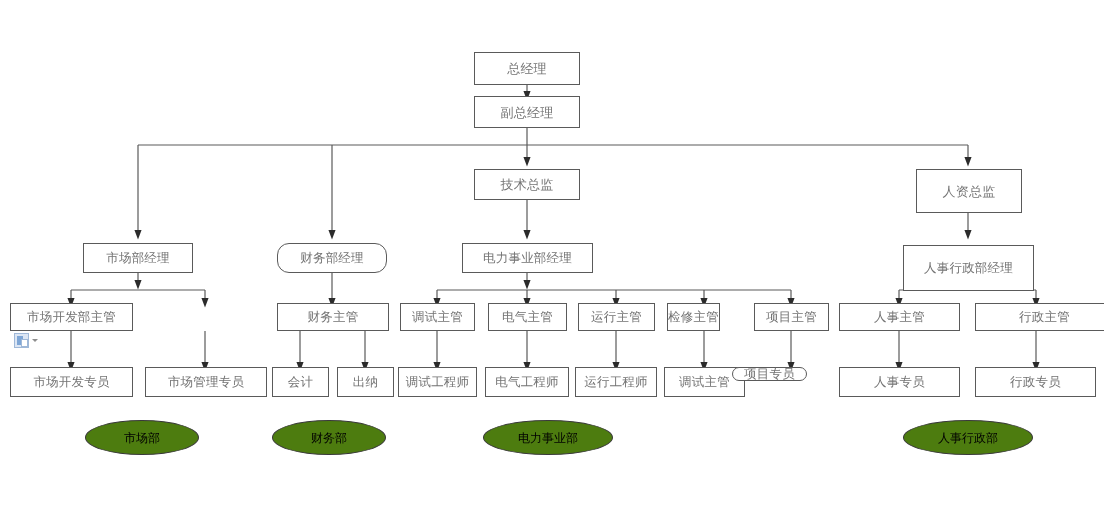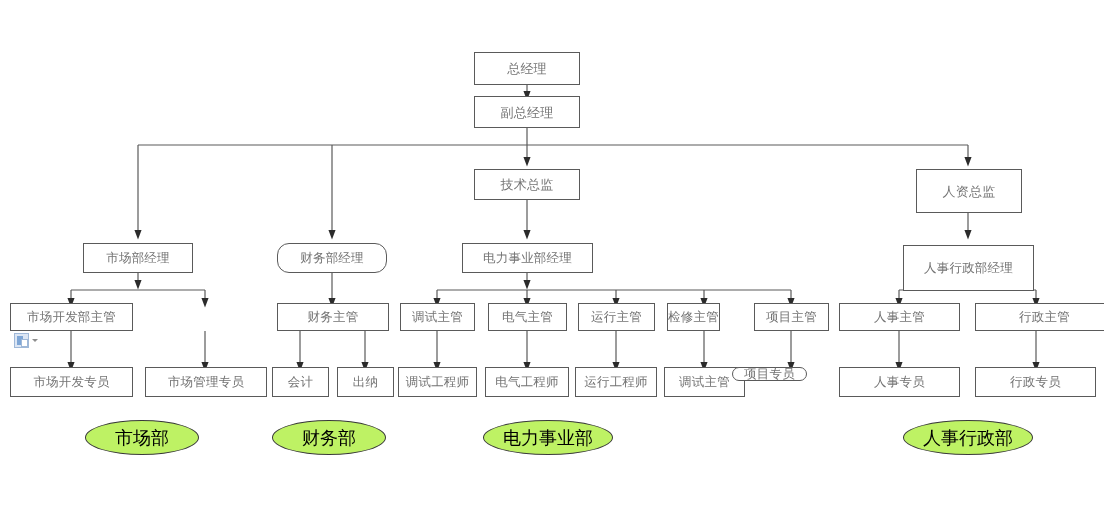--- a/index.html
+++ b/index.html
@@ -43,27 +43,27 @@
     z-index: 3;
   }
   .node.big {
     font-size: 13px;
   }
   .ellipse {
     position: absolute;
     box-sizing: border-box;
     border: 1px solid #3a3a3a;
     border-radius: 50%;
-    background: #bef264;
+    background: #4d7c0f;
     color: #000000;
     display: flex;
     align-items: center;
     justify-content: center;
     text-align: right;
-    font-size: 18px;
+    font-size: 12px;
     line-height: 1;
     white-space: nowrap;
     z-index: 3;
   }
   .paste-icon {
     position: absolute;
     z-index: 6;
     display: flex;
     align-items: center;
   }

